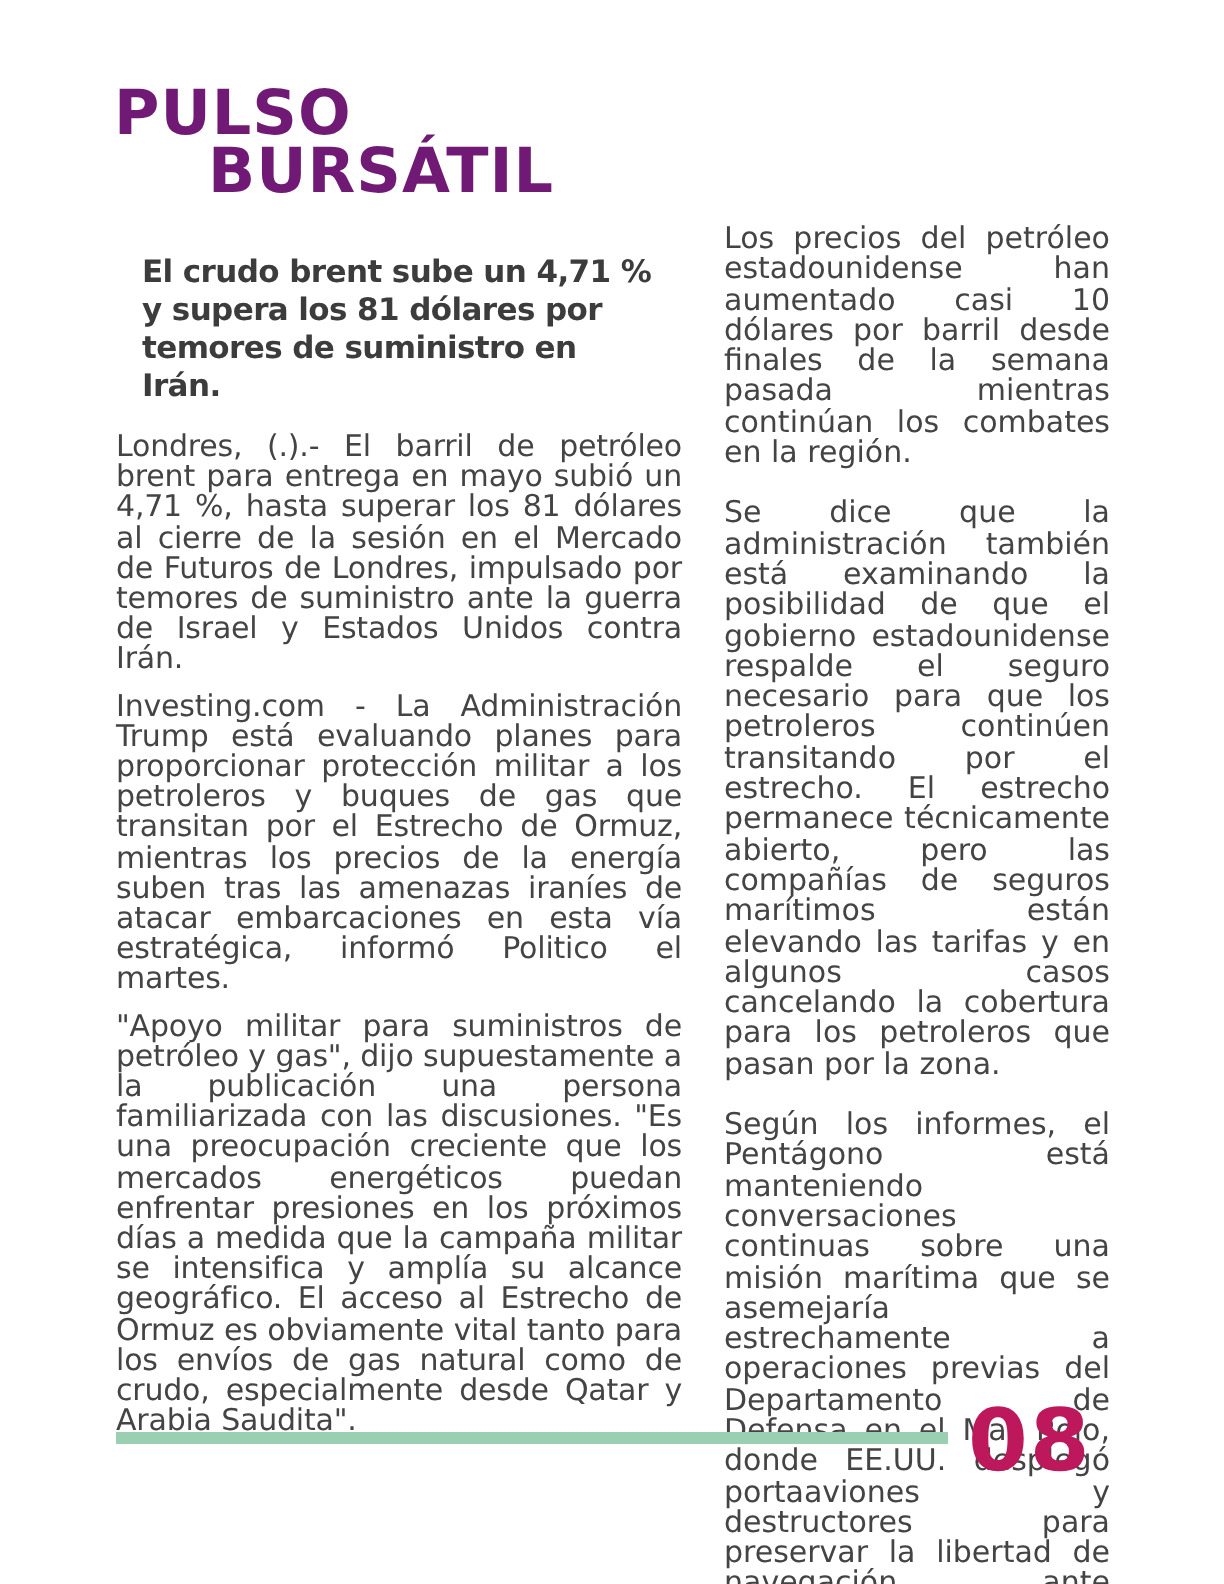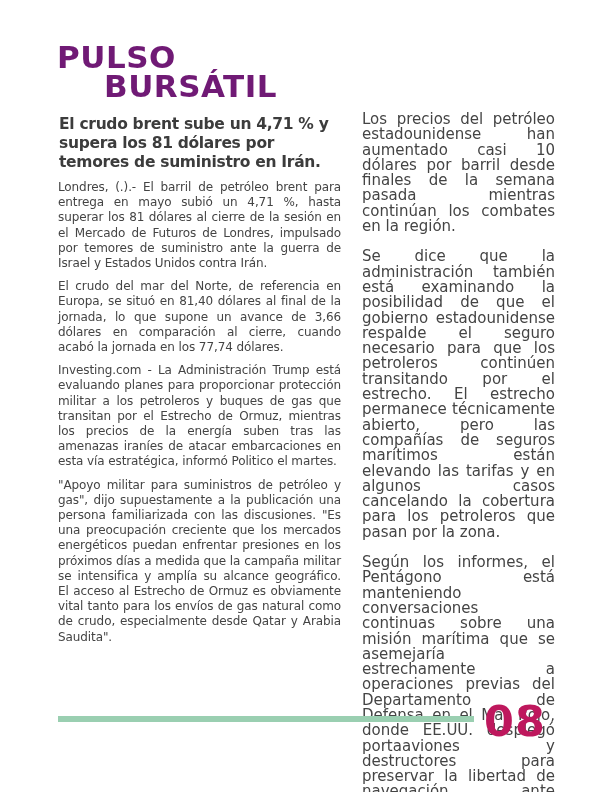--- a/index.html
+++ b/index.html
@@ -1,41 +1,40 @@
 <!DOCTYPE html>
 <html><head>
 <meta charset="utf-8">
 <style>
   html, body { margin:0; padding:0; background:#ffffff; }
   body { width:612px; height:792px; position:relative; overflow:hidden; font-family:"DejaVu Sans", sans-serif; }
   .brand { position:absolute; left:57px; top:43px; color:#701a75; font-family:"DejaVu Sans", sans-serif; font-weight:bold; font-size:31px; line-height:29px; letter-spacing:0.5px; }
   .brand .l2 { display:block; padding-left:47px; }
   .col-left { position:absolute; left:58px; top:114px; width:283px; }
   .col-right { position:absolute; left:362px; top:112px; width:193px; }
-  h2 { margin:1px; color:#3c3c3c; font-weight:bold; font-size:15.5px; line-height:19px; letter-spacing:-0.3px; }
+  h2 { margin:13px; color:#3c3c3c; font-weight:bold; font-size:15.5px; line-height:19px; letter-spacing:-0.3px; }
   h2.h2b { font-size:16px; margin-top:16px; }
-  p { margin:0; color:#444; font-size:12px; line-height:15.2px; text-align:justify; letter-spacing:-0.1px; }
+  p { margin:0; color:#444; font-size:15px; line-height:15.2px; text-align:justify; letter-spacing:-0.1px; }
   .col-left p { margin-top:8px; }
   .col-left h2 + p { margin-top:8px; }
   .col-right p { margin-bottom:15px; font-size:15px; line-height:15.3px; letter-spacing:0; }
   .footer-line { position:absolute; left:58px; top:716px; width:416px; height:6px; background:#9acfb1; }
   .page-num { position:absolute; left:484px; top:697px; color:#be185d; font-weight:bold; font-size:43px; line-height:48px; letter-spacing:1px; }
 </style>
 </head>
 <body>
 
 <div class="brand">
   <span>PULSO</span>
   <span class="l2">BURSÁTIL</span>
 </div>
 
 <div class="col-left">
   <h2>El crudo brent sube un 4,71 % y supera los 81 dólares por temores de suministro en Irán.</h2>
   <p>Londres, (.).- El barril de petróleo brent para entrega en mayo subió un 4,71 %, hasta superar los 81 dólares al cierre de la sesión en el Mercado de Futuros de Londres, impulsado por temores de suministro ante la guerra de Israel y Estados Unidos contra Irán.</p>
-  <p>El crudo del mar del Norte, de referencia en Europa, se situó en 81,40 dólares al final de la jornada, lo que supone un avance de 3,66 dólares en comparación al cierre, cuando acabó la jornada en los 77,74 dólares.</p>
 
   <p>Investing.com - La Administración Trump está evaluando planes para proporcionar protección militar a los petroleros y buques de gas que transitan por el Estrecho de Ormuz, mientras los precios de la energía suben tras las amenazas iraníes de atacar embarcaciones en esta vía estratégica, informó Politico el martes.</p>
   <p>"Apoyo militar para suministros de petróleo y gas", dijo supuestamente a la publicación una persona familiarizada con las discusiones. "Es una preocupación creciente que los mercados energéticos puedan enfrentar presiones en los próximos días a medida que la campaña militar se intensifica y amplía su alcance geográfico. El acceso al Estrecho de Ormuz es obviamente vital tanto para los envíos de gas natural como de crudo, especialmente desde Qatar y Arabia Saudita".</p>
 </div>
 
 <div class="col-right">
   <p>Los precios del petróleo estadounidense han aumentado casi 10 dólares por barril desde finales de la semana pasada mientras continúan los combates en la región.</p>
   <p>Se dice que la administración también está examinando la posibilidad de que el gobierno estadounidense respalde el seguro necesario para que los petroleros continúen transitando por el estrecho. El estrecho permanece técnicamente abierto, pero las compañías de seguros marítimos están elevando las tarifas y en algunos casos cancelando la cobertura para los petroleros que pasan por la zona.</p>
   <p>Según los informes, el Pentágono está manteniendo conversaciones continuas sobre una misión marítima que se asemejaría estrechamente a operaciones previas del Departamento de Defensa en el Mar Rojo, donde EE.UU. desplegó portaaviones y destructores para preservar la libertad de navegación ante amenazas de un grupo vinculado a Irán.</p>
 </div>

